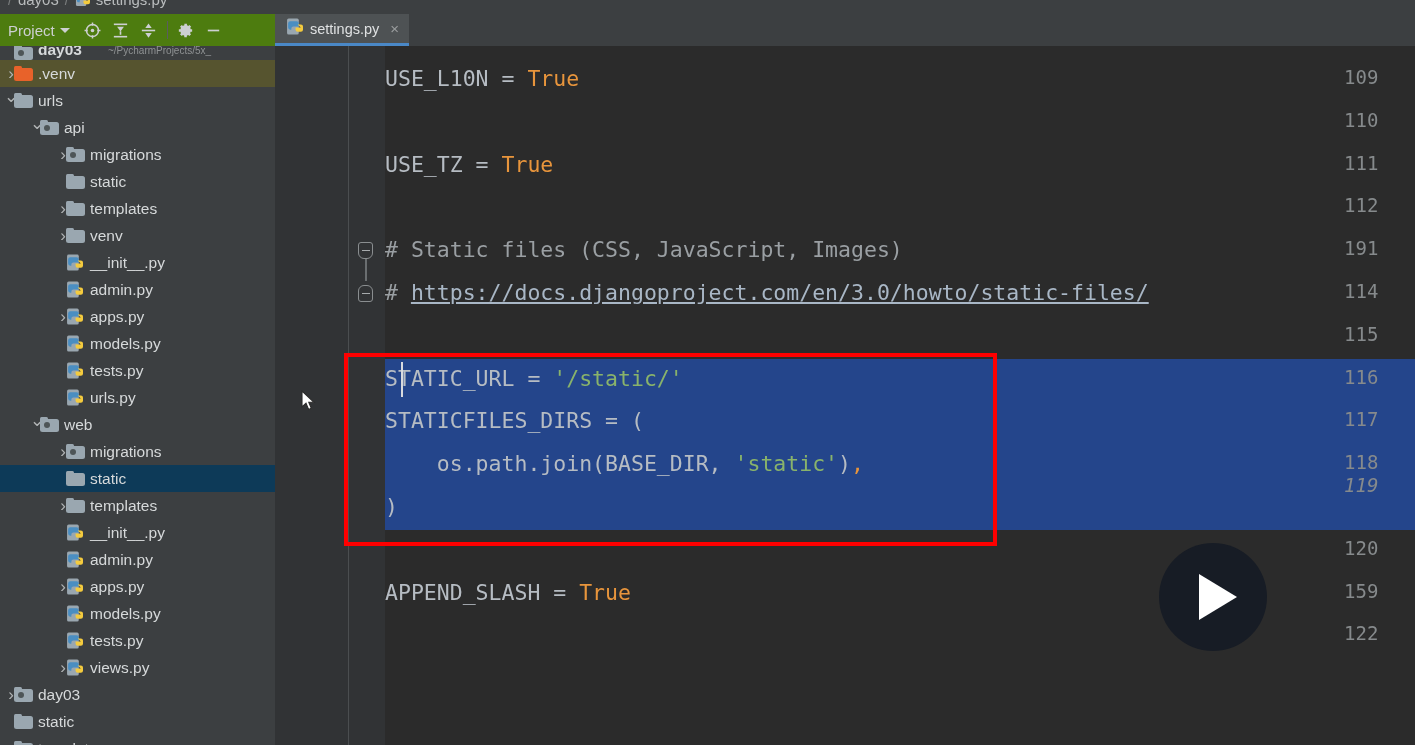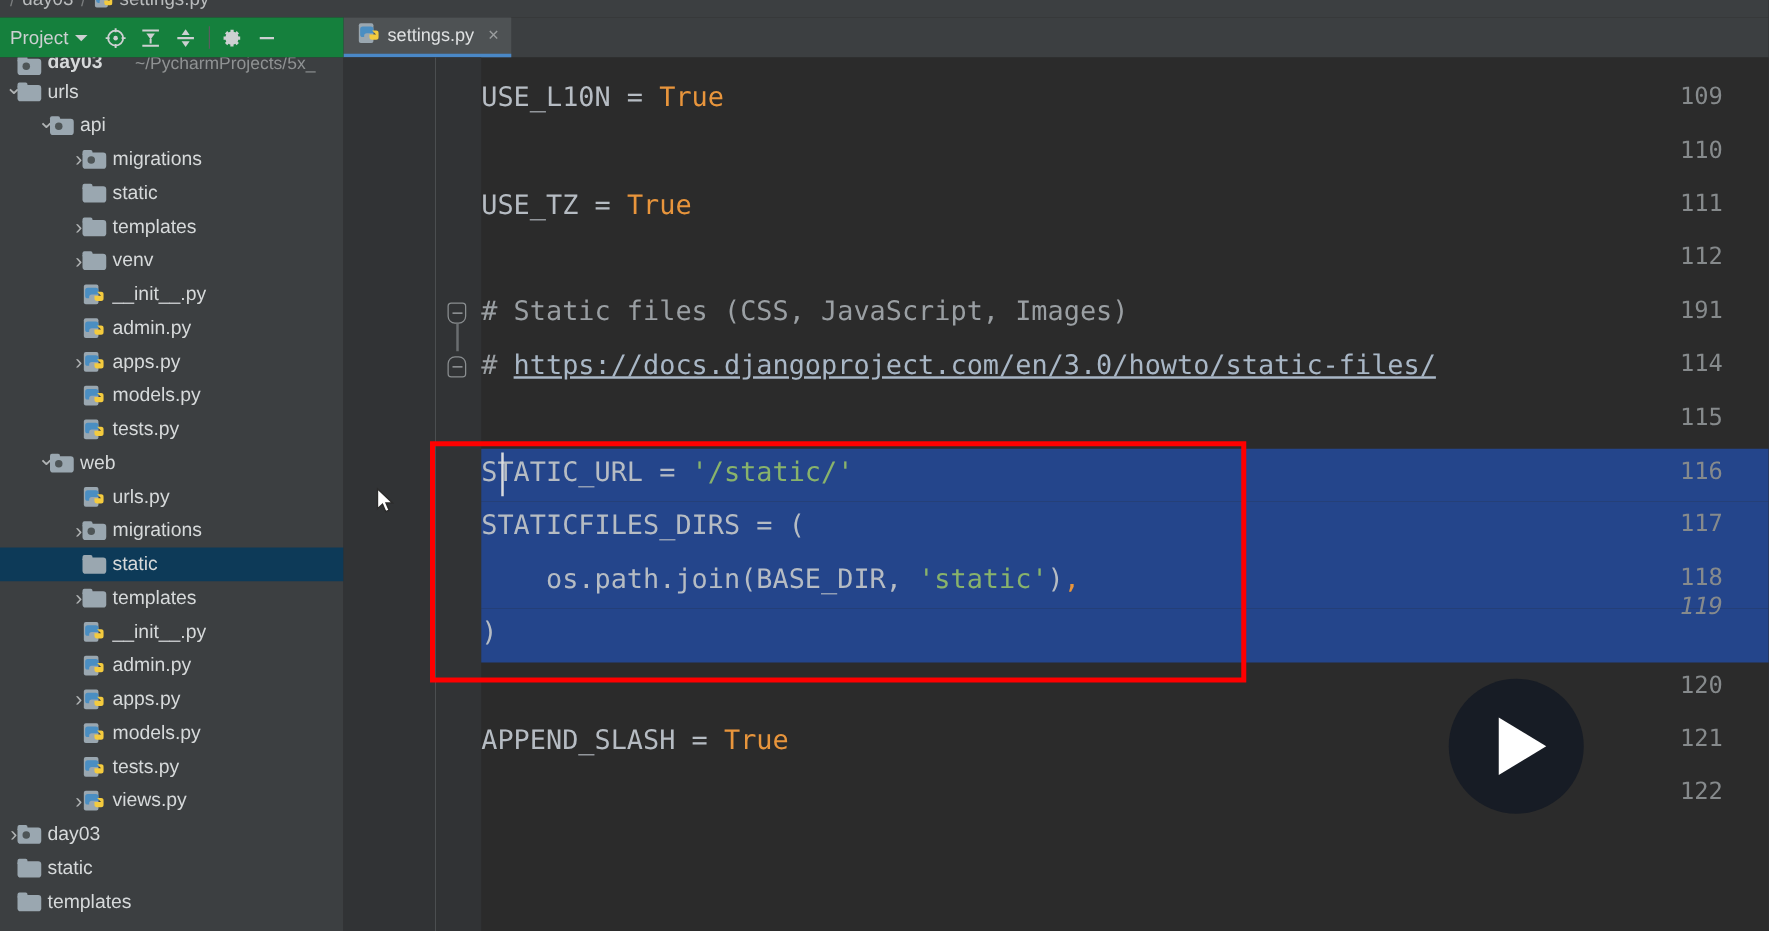--- a/index.html
+++ b/index.html
@@ -20,21 +20,21 @@
     position: absolute; left: 8px; top: -9px;
     display: flex; align-items: center; gap: 6px;
     font-size: 15px; color: #b9bcbd; white-space: nowrap;
   }
   .bc-sep { color: #7a7d7e; font-size: 14px; }
   .py-mini { width: 15px; height: 15px; position: relative; display: inline-block; vertical-align: middle; }
 
   
   .tool-row {
     position: absolute; left: 0; top: 14px; width: 275px; height: 32px;
-    background: #15803d; display: flex; align-items: center; padding-left: 8px; gap: 0px;
+    background: #4d7c0f; display: flex; align-items: center; padding-left: 8px; gap: 0px;
   }
   .proj-label { font-size: 15px; color: #cdd0d2; margin-right: 5px; }
   .caret-dn {
     width: 0; height: 0; border-left: 5px solid transparent; border-right: 5px solid transparent;
     border-top: 5px solid #cdd0d2; margin-right: 9px;
   }
   .ticon { width: 28px; height: 28px; display: flex; align-items: center; justify-content: center; }
   .vsep { width: 1px; height: 18px; background: #5a5d5e; margin: 0 4px; }
 
   
@@ -80,21 +80,21 @@
     position: absolute; left: 0; top: 0px; width: 8px; height: 4px;
     background: #9aa7b0; border-radius: 1.5px 1.5px 0 0;
   }
   .fold.orange .body, .fold.orange .tab-lip { background: #e8622a; }
   .fold .dot {
     position: absolute; left: 3.5px; top: 5px; width: 6px; height: 6px;
     border-radius: 50%; background: #4e5557;
   }
   
   .pyico { position: absolute; width: 17px; height: 17px; }
-  .root-path { color: #8f9293; font-size: 14px; margin-left: 8px; }
+  .root-path { color: #8f9293; font-size: 10px; margin-left: 8px; }
 
   
   .editor {
     position: absolute; left: 275px; top: 46px; width: 1140px; height: 699px;
     background: #2b2b2b;
   }
   .gutter {
     position: absolute; left: 0; top: 0; width: 74px; height: 699px;
     background: #313335; border-right: 1px solid #4b4e50;
   }
@@ -247,20 +247,28 @@
     <div class="row root">
       <span class="fold" style="left:14px;top:5px;">
         <span class="tab-lip"></span>
           <span class="body"></span>
           <span class="dot"></span>
       </span>
       <span class="lbl" style="left:38px;font-weight:bold;">day03</span>
       <span class="lbl root-path" style="left:100px;">~/PycharmProjects/5x_</span>
     </div>
     <div id="tree-rows">
+        <div class="row venv">
+          <span class="arrow right" style="left: 4px;"></span>
+          <span class="fold orange" style="left: 14px; top: 6px;">
+            <span class="tab-lip"></span>
+            <span class="body"></span>
+          </span>
+          <span class="lbl" style="left: 38px;">.venv</span>
+        </div>
         <div class="row">
           <span class="arrow down" style="left: 4px;"></span>
           <span class="fold" style="left: 14px; top: 6px;">
             <span class="tab-lip"></span>
             <span class="body"></span>
           </span>
           <span class="lbl" style="left: 38px;">urls</span>
         </div>
         <div class="row">
           <span class="arrow down" style="left: 30px;"></span>
@@ -338,35 +346,35 @@
         </div>
         <div class="row">
           <span class="pyico" style="left: 66px; top: 5px;"><svg width="17" height="17" viewBox="0 0 16 16">
               <rect x="1" y="0.5" width="11" height="15" rx="1.5" fill="#9aa7b0"></rect>
               <path d="M5 3h5a2 2 0 0 1 2 2v3H7a2 2 0 0 0-2 2v1H4a2 2 0 0 1-2-2V5a2 2 0 0 1 2-2z" fill="#4a8ec2"></path>
               <path d="M11 6h3a2 2 0 0 1 2 2v3a2 2 0 0 1-2 2h-3a2 2 0 0 1-2-2V9h5" fill="#f4cb3e"></path>
             </svg></span>
           <span class="lbl" style="left: 90px;">tests.py</span>
         </div>
         <div class="row">
+          <span class="pyico" style="left: 66px; top: 5px;"><svg width="17" height="17" viewBox="0 0 16 16">
+              <rect x="1" y="0.5" width="11" height="15" rx="1.5" fill="#9aa7b0"></rect>
+              <path d="M5 3h5a2 2 0 0 1 2 2v3H7a2 2 0 0 0-2 2v1H4a2 2 0 0 1-2-2V5a2 2 0 0 1 2-2z" fill="#4a8ec2"></path>
+              <path d="M11 6h3a2 2 0 0 1 2 2v3a2 2 0 0 1-2 2h-3a2 2 0 0 1-2-2V9h5" fill="#f4cb3e"></path>
+            </svg></span>
+          <span class="lbl" style="left: 90px;">urls.py</span>
+        </div>
+        <div class="row">
           <span class="arrow down" style="left: 30px;"></span>
           <span class="fold" style="left: 40px; top: 6px;">
             <span class="tab-lip"></span>
             <span class="body"></span>
             <span class="dot"></span>
           </span>
           <span class="lbl" style="left: 64px;">web</span>
-        </div>
-        <div class="row">
-          <span class="pyico" style="left: 66px; top: 5px;"><svg width="17" height="17" viewBox="0 0 16 16">
-              <rect x="1" y="0.5" width="11" height="15" rx="1.5" fill="#9aa7b0"></rect>
-              <path d="M5 3h5a2 2 0 0 1 2 2v3H7a2 2 0 0 0-2 2v1H4a2 2 0 0 1-2-2V5a2 2 0 0 1 2-2z" fill="#4a8ec2"></path>
-              <path d="M11 6h3a2 2 0 0 1 2 2v3a2 2 0 0 1-2 2h-3a2 2 0 0 1-2-2V9h5" fill="#f4cb3e"></path>
-            </svg></span>
-          <span class="lbl" style="left: 90px;">urls.py</span>
         </div>
         <div class="row">
           <span class="arrow right" style="left: 56px;"></span>
           <span class="fold" style="left: 66px; top: 6px;">
             <span class="tab-lip"></span>
             <span class="body"></span>
             <span class="dot"></span>
           </span>
           <span class="lbl" style="left: 90px;">migrations</span>
         </div>
@@ -476,21 +484,21 @@
         <div class="gutter-line" style="top: 105.6px;">111</div>
         <div class="gutter-line" style="top: 148.4px;">112</div>
         <div class="gutter-line" style="top: 191.2px;">191</div>
         <div class="gutter-line" style="top: 234px;">114</div>
         <div class="gutter-line" style="top: 276.8px;">115</div>
         <div class="gutter-line" style="top: 319.6px;">116</div>
         <div class="gutter-line" style="top: 362.4px;">117</div>
         <div class="gutter-line" style="top: 405.2px;">118</div>
         <div class="gutter-line" style="top: 428px; font-style: italic;">119</div>
         <div class="gutter-line" style="top: 490.8px;">120</div>
-        <div class="gutter-line" style="top: 533.6px;">121</div>
+        <div class="gutter-line" style="top: 533.6px;">159</div>
         <div class="gutter-line" style="top: 576.4px;">122</div>
       </div>
     <div id="code-lines">
         <div class="code-line" style="top: 20px;"><span>USE_L10N = </span><span class="kw-true">True</span></div>
         <div class="code-line" style="top: 105.6px;"><span>USE_TZ = </span><span class="kw-true">True</span></div>
         <div class="code-line" style="top: 191.2px;"><span class="comment"># Static files (CSS, JavaScript, Images)</span></div>
         <div class="code-line" style="top: 234px;"><span class="comment"># </span><span class="link">https://docs.djangoproject.com/en/3.0/howto/static-files/</span></div>
         <div class="code-line" style="top: 319.6px;"><span>STATIC_URL = </span><span class="str">'/static/'</span></div>
         <div class="code-line" style="top: 362.4px;"><span>STATICFILES_DIRS = (</span></div>
         <div class="code-line" style="top: 405.2px;"><span>    os.path.join(BASE_DIR, </span><span class="str">'static'</span><span>)</span><span class="punct-o">,</span></div>

